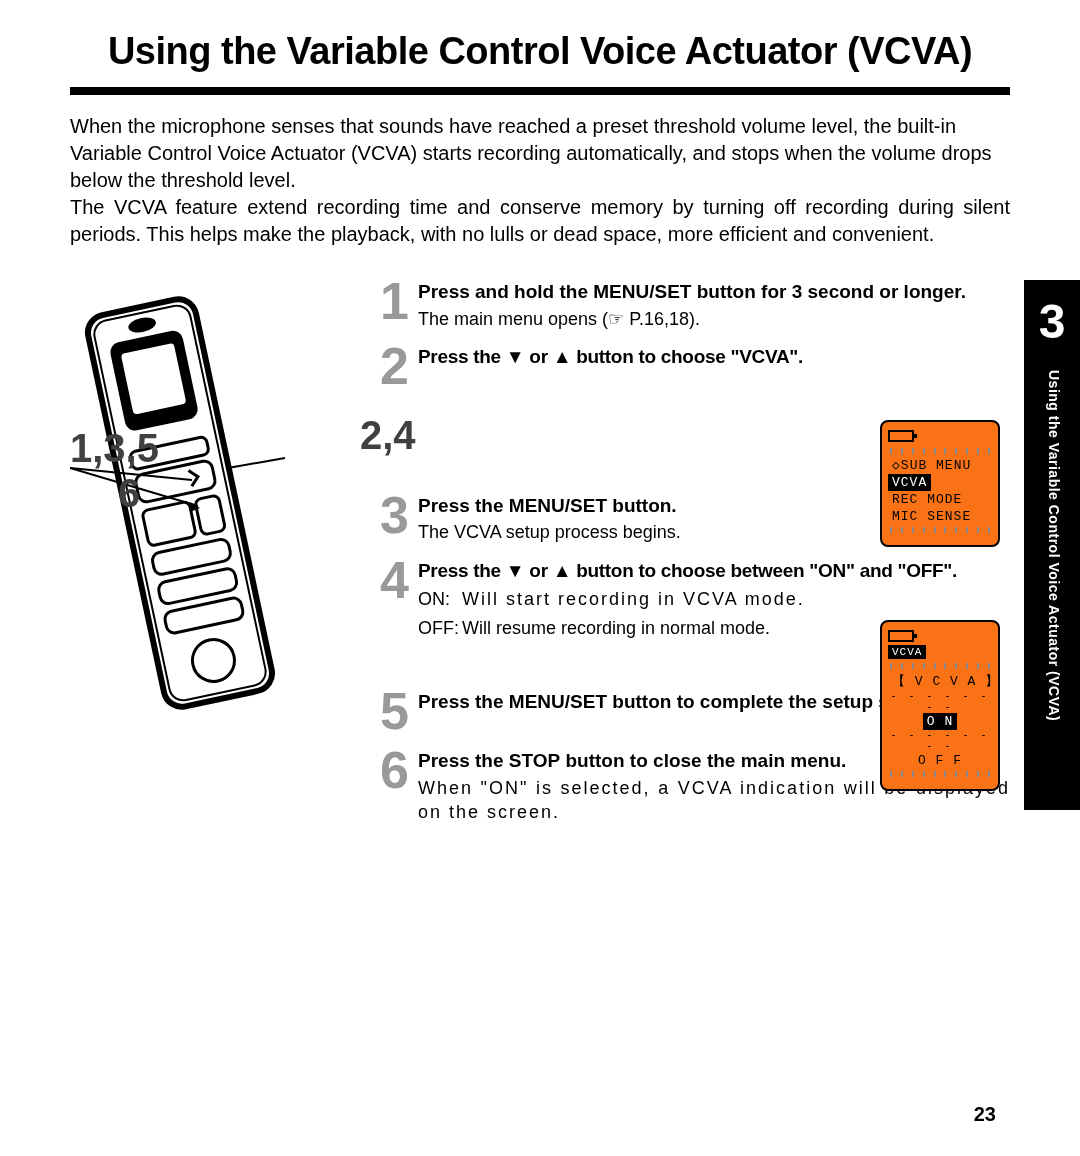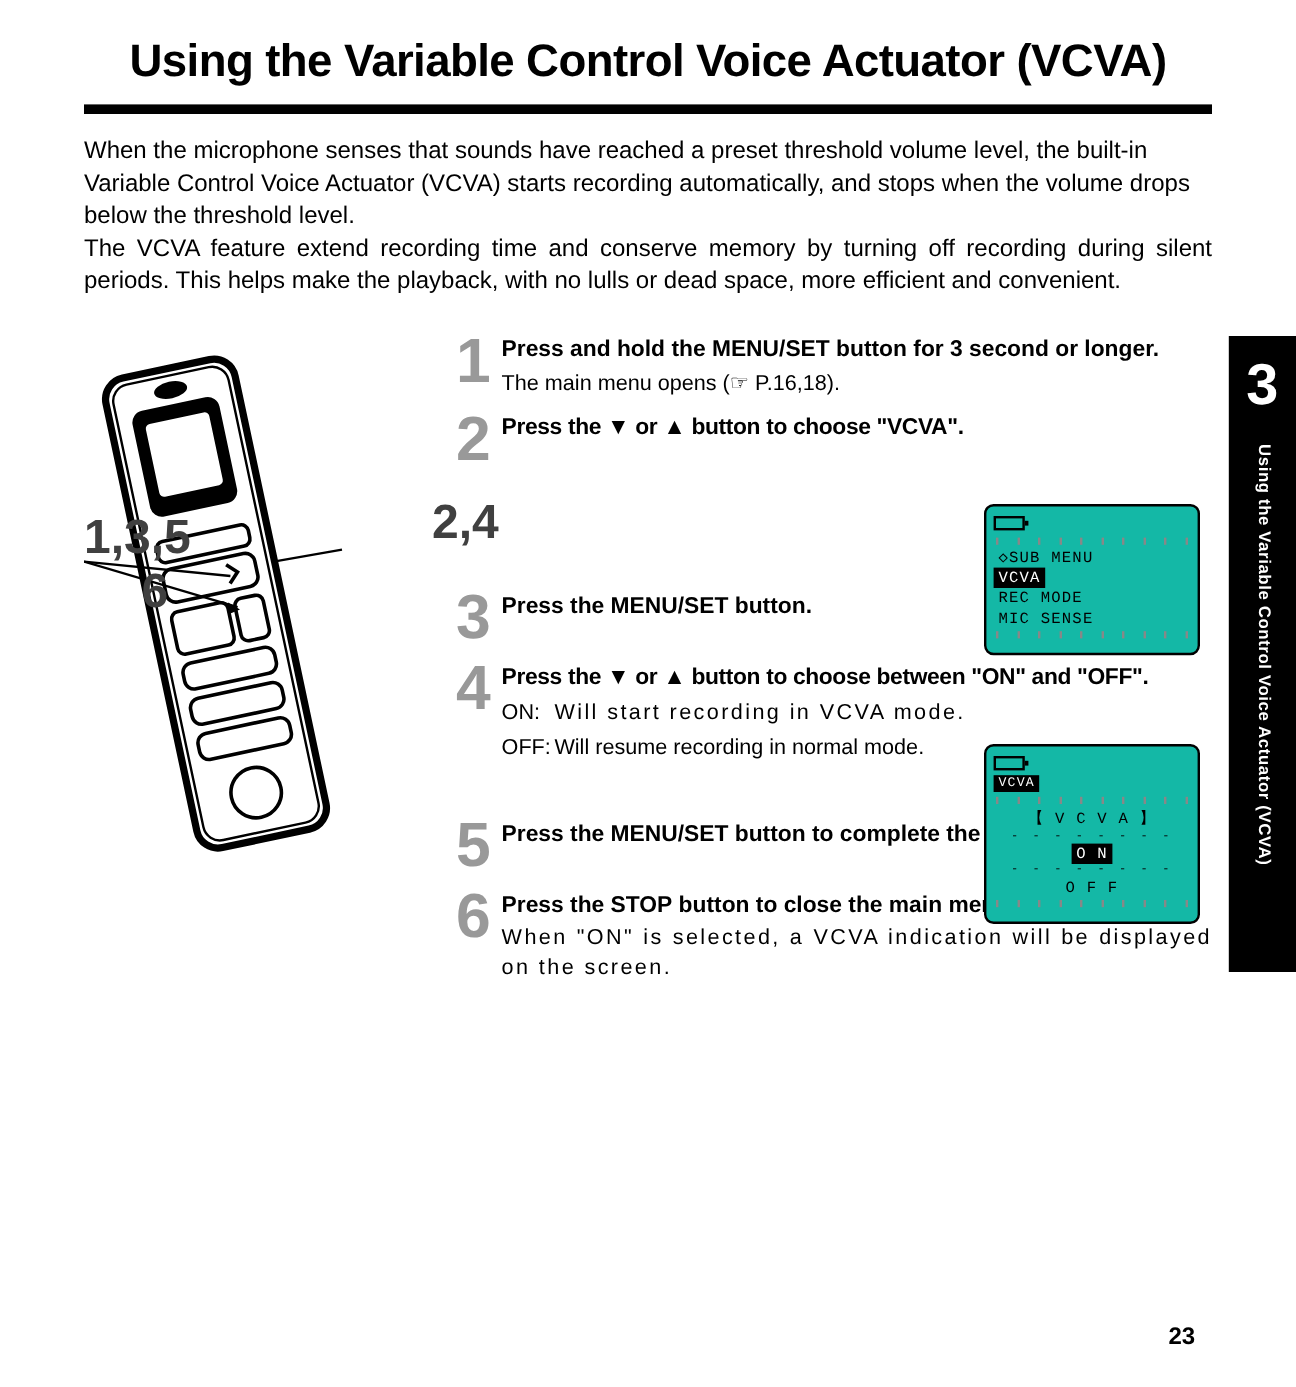--- a/index.html
+++ b/index.html
@@ -104,24 +104,24 @@
     writing-mode: vertical-rl;
     font-size: 14px;
     font-weight: bold;
     position: absolute;
     top: 90px;
     left: 22px;
     letter-spacing: 0.5px;
   }
   .lcd {
     position: absolute;
-    width: 180px;
+    width: 120px;
     border: 2px solid #000;
     border-radius: 8px;
-    background: #14b8a6;
+    background: #f97316;
     padding: 8px 6px 10px 6px;
     font-family: "Courier New", monospace;
     font-size: 13px;
     letter-spacing: 1px;
   }
   .lcd1 { top: 420px; right: 80px; }
   .lcd2 { top: 620px; right: 80px; }
   .lcd .bat {
     width: 26px; height: 12px; border: 2px solid #000;
     position: relative; margin-bottom: 6px;
@@ -214,20 +214,21 @@
     </div>
 
     <div class="gap1"></div>
 
     <div class="step">
       <div class="step-num">3</div>
       <div class="step-body">
         <div class="step-title">
           <span>Press the </span><b>MENU/SET</b><span> button.</span>
         </div>
+        <div class="step-text">The VCVA setup process begins.</div>
       </div>
     </div>
 
     <div class="step">
       <div class="step-num">4</div>
       <div class="step-body">
         <div class="step-title justify tight">
           <span>Press the </span><span class="arrow">▼</span><span> or </span><span class="arrow">▲</span><span> button to choose between "ON" and "OFF".</span>
         </div>
         <div class="step-sub justify">

